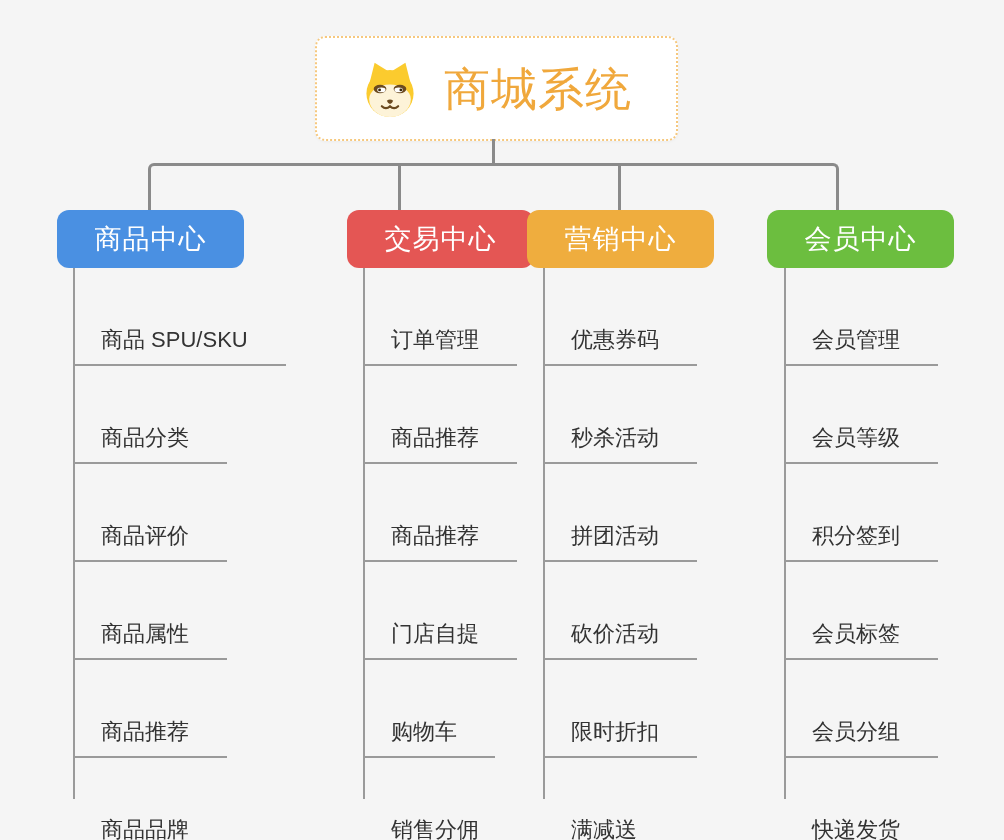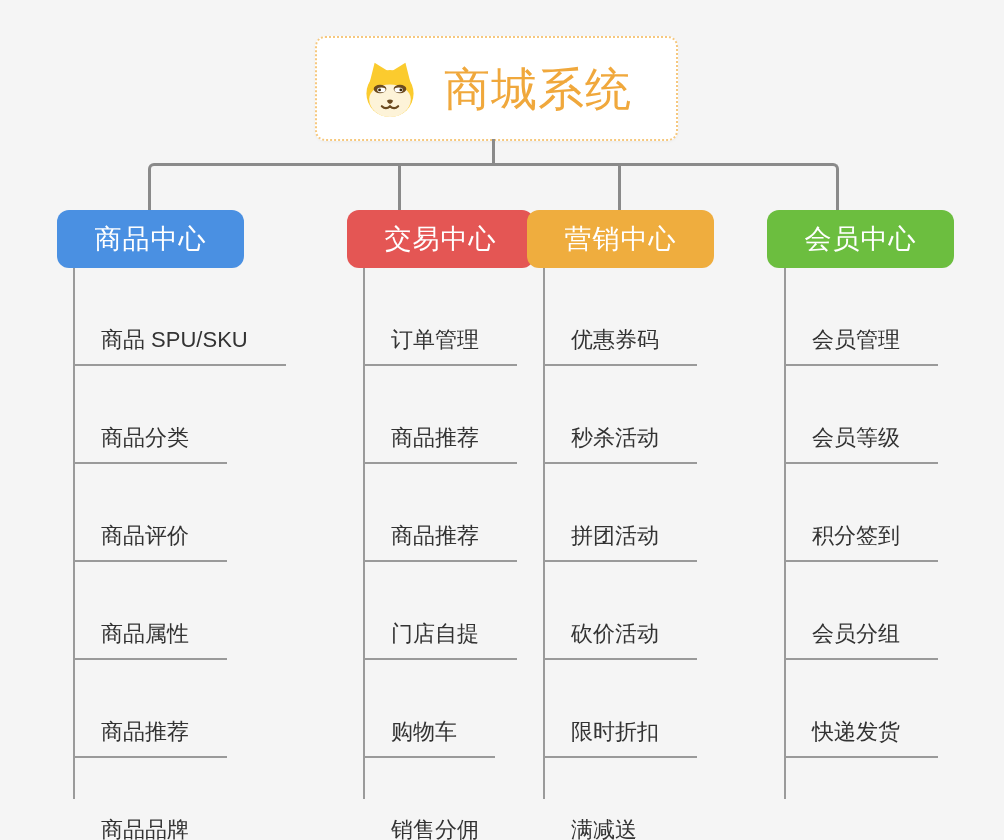--- a/index.html
+++ b/index.html
@@ -216,20 +216,23 @@
           <div class="branch-item">
             <span>会员管理</span>
           </div>
           <div class="branch-item">
             <span>会员等级</span>
           </div>
           <div class="branch-item">
             <span>积分签到</span>
           </div>
           <div class="branch-item">
+            <span>会员标签</span>
+          </div>
+          <div class="branch-item">
             <span>会员分组</span>
           </div>
           <div class="branch-item">
             <span>快递发货</span>
           </div>
         </div>
       </div>
     </div>
 
 </div>

